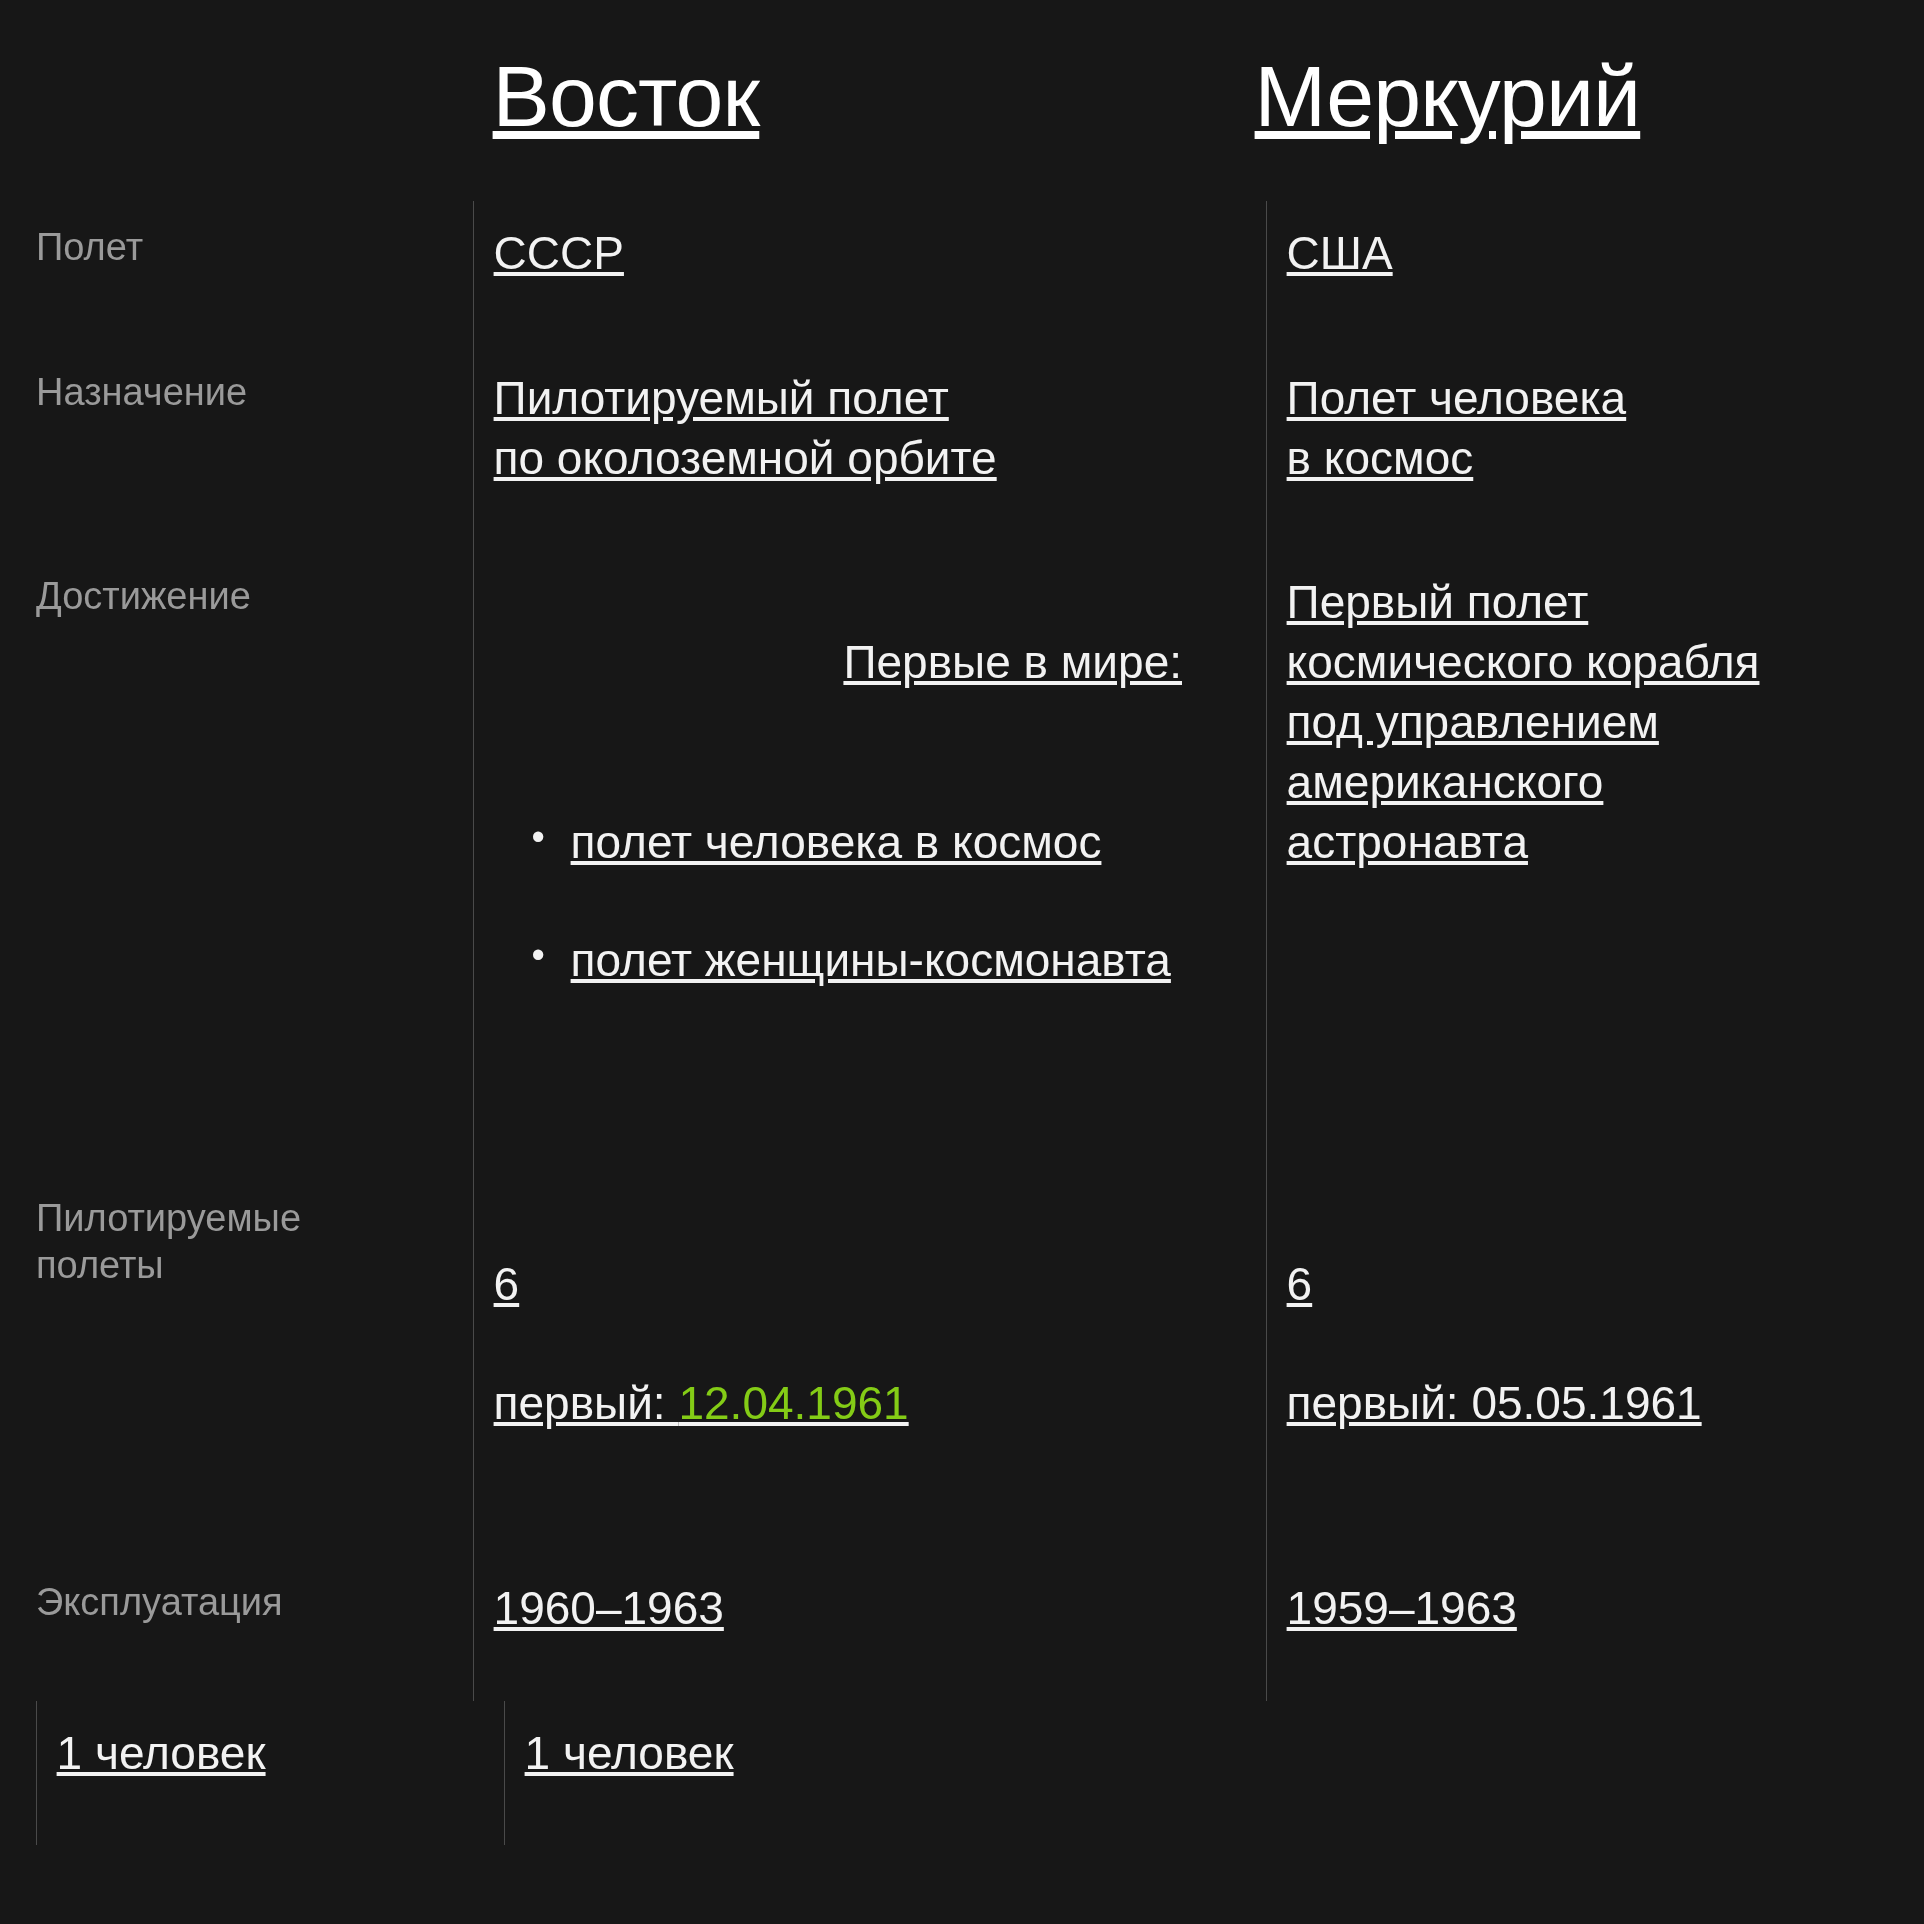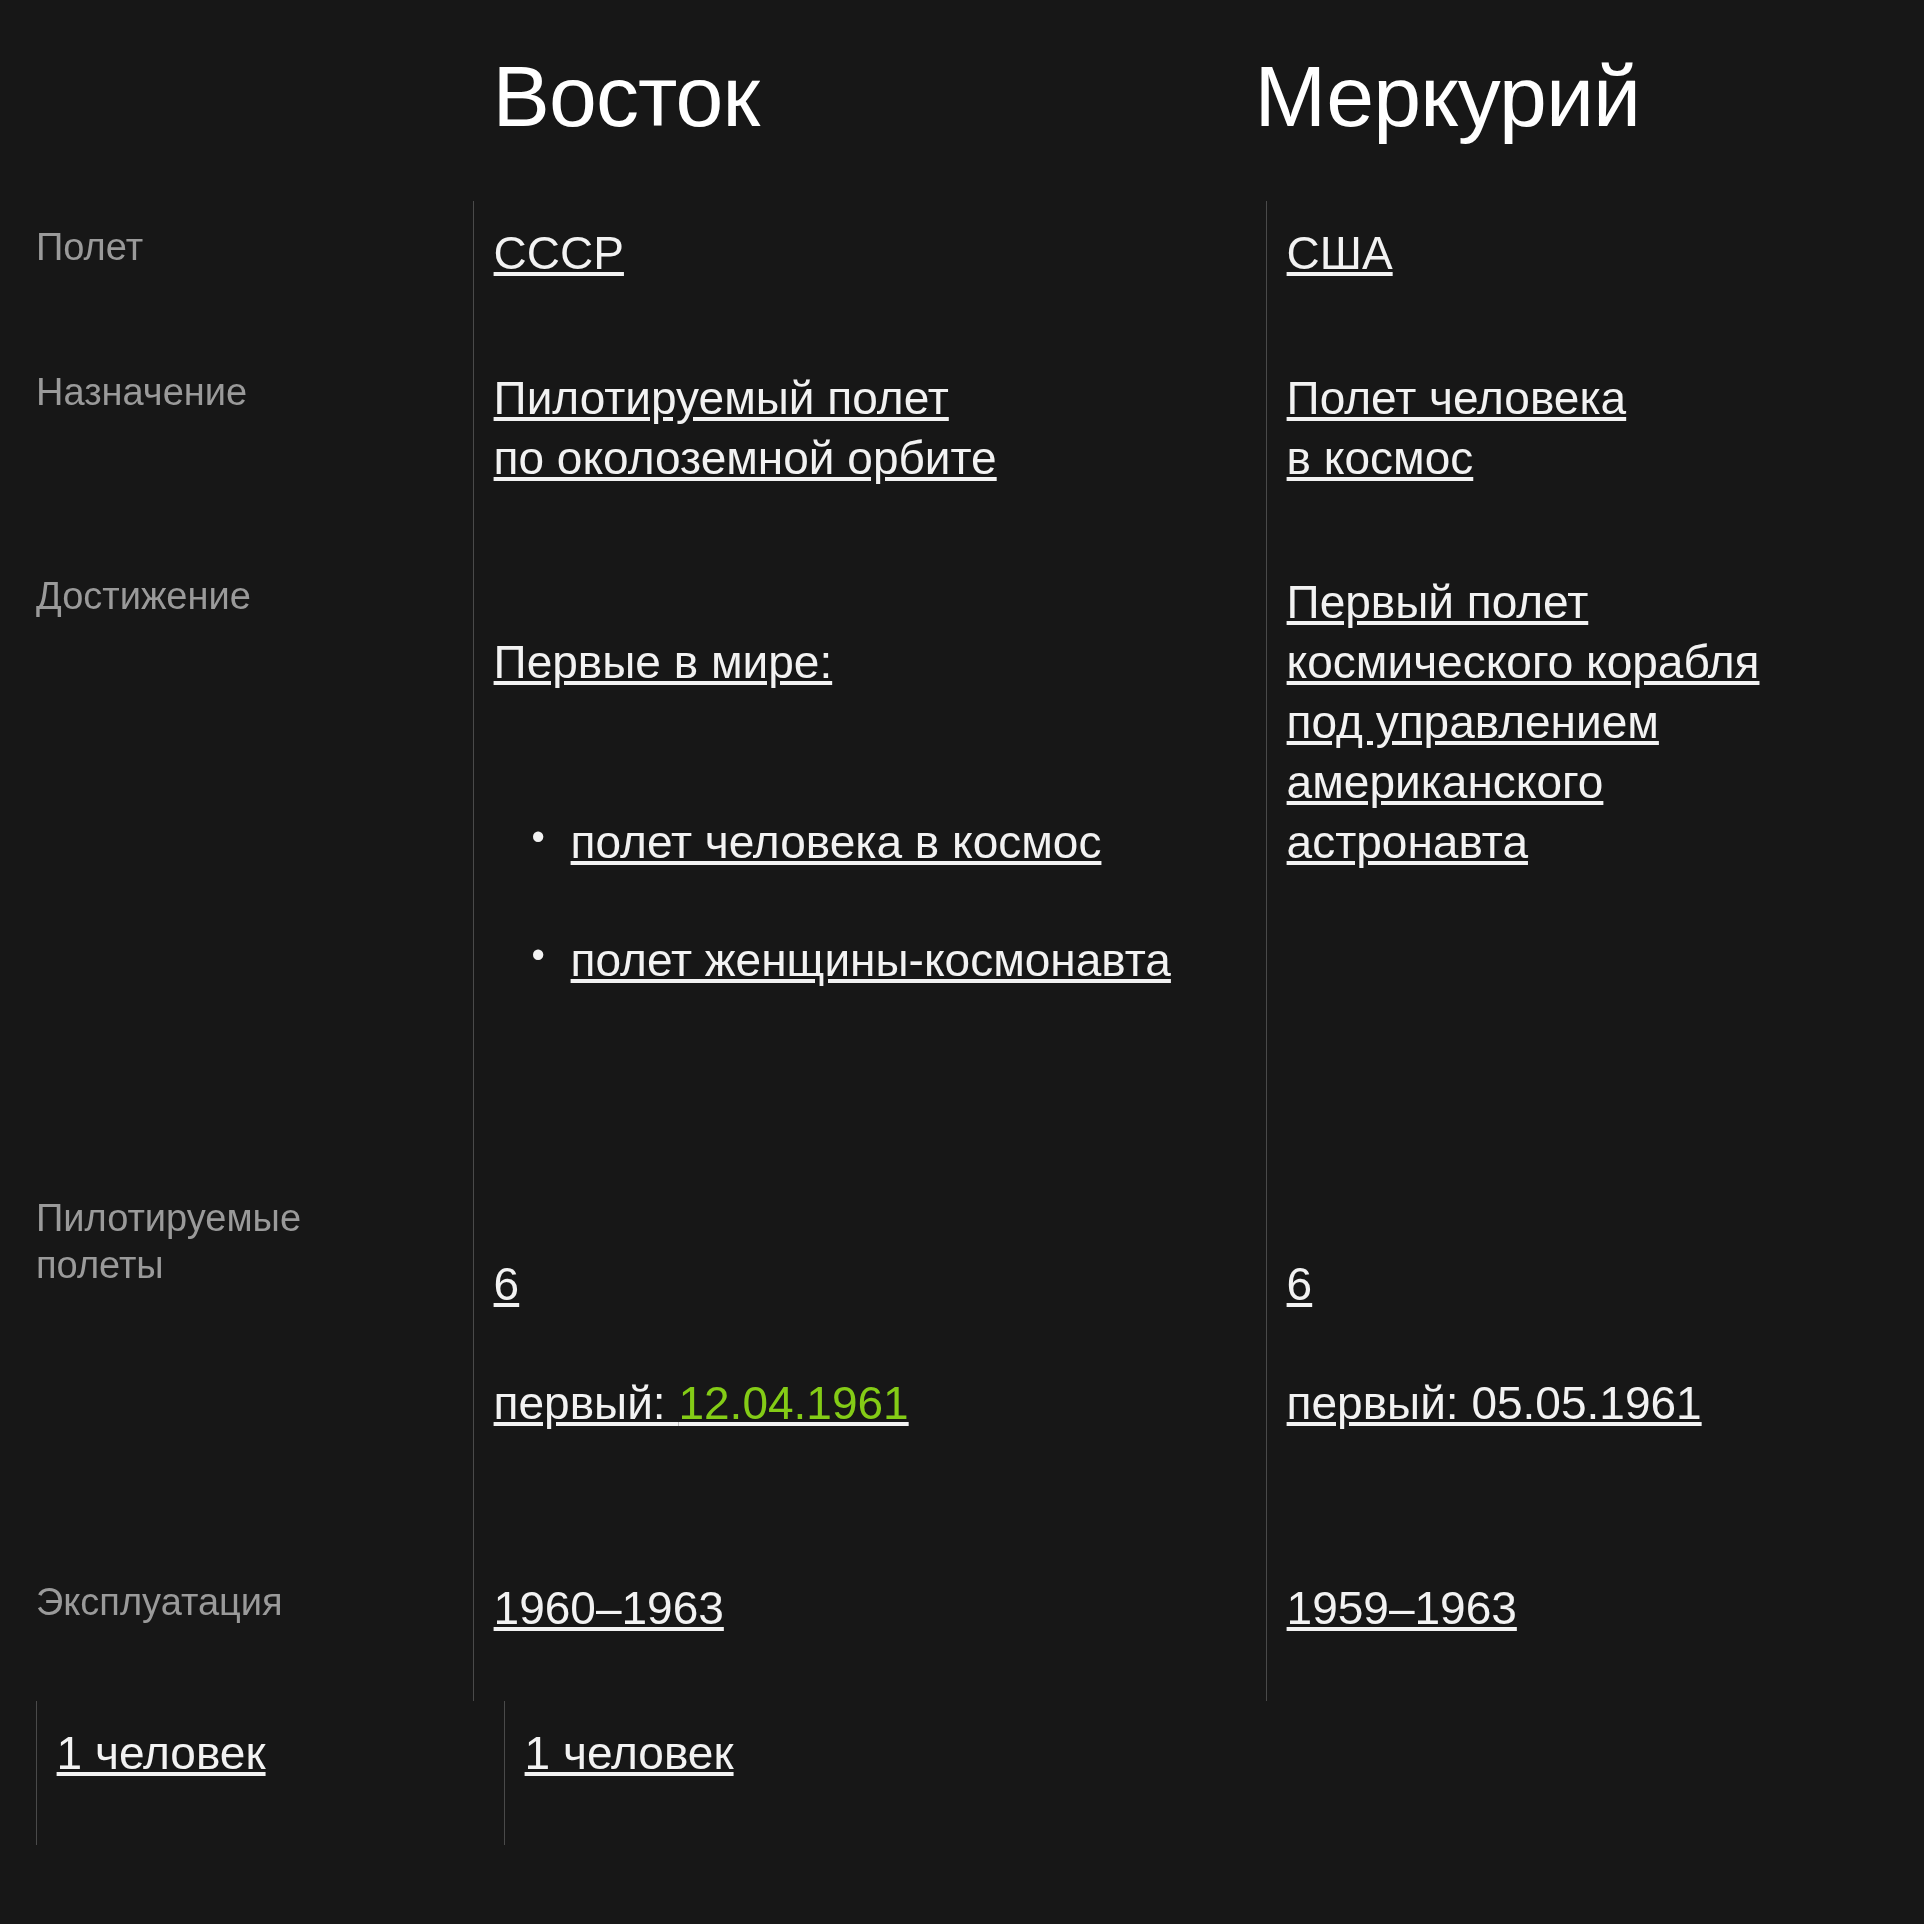--- a/index.html
+++ b/index.html
@@ -38,20 +38,21 @@
   .hdr-cell {
     padding: 0 0 62px 0;
   }
   .hdr-title {
     font-size: 86px;
     font-weight: 400;
     line-height: 1.0;
     letter-spacing: -0.9px;
     color: #ffffff;
     padding-left: 19.6px;
+    text-decoration: underline;
   }
   .hdr-spacer { }
 
   
   .row-label {
     font-size: 38px;
     line-height: 1.25;
     color: #9a9a9a;
     padding: 23px 36px 62px 0;
     white-space: pre-line;
@@ -60,21 +61,21 @@
     font-size: 46px;
     line-height: 1.3;
     color: #f2f2f2;
     padding: 23px 53px 62px 19.6px;
     border-left: 1.8px solid #4a4a4a;
     white-space: pre-line;
     text-decoration: underline;
   }
   .cell.last { padding-right: 9px; margin-left: 31px; }
 
-  .cell .lead { margin: 0 0 0 0; }
+  .cell .lead { margin: 0 0 0 0; text-align: right; }
 
   ul.bullets {
     margin: 0;
     padding-left: 77px;
     list-style: none;
   }
   ul.bullets li {
     position: relative;
     margin: 0;
     padding: 0;

